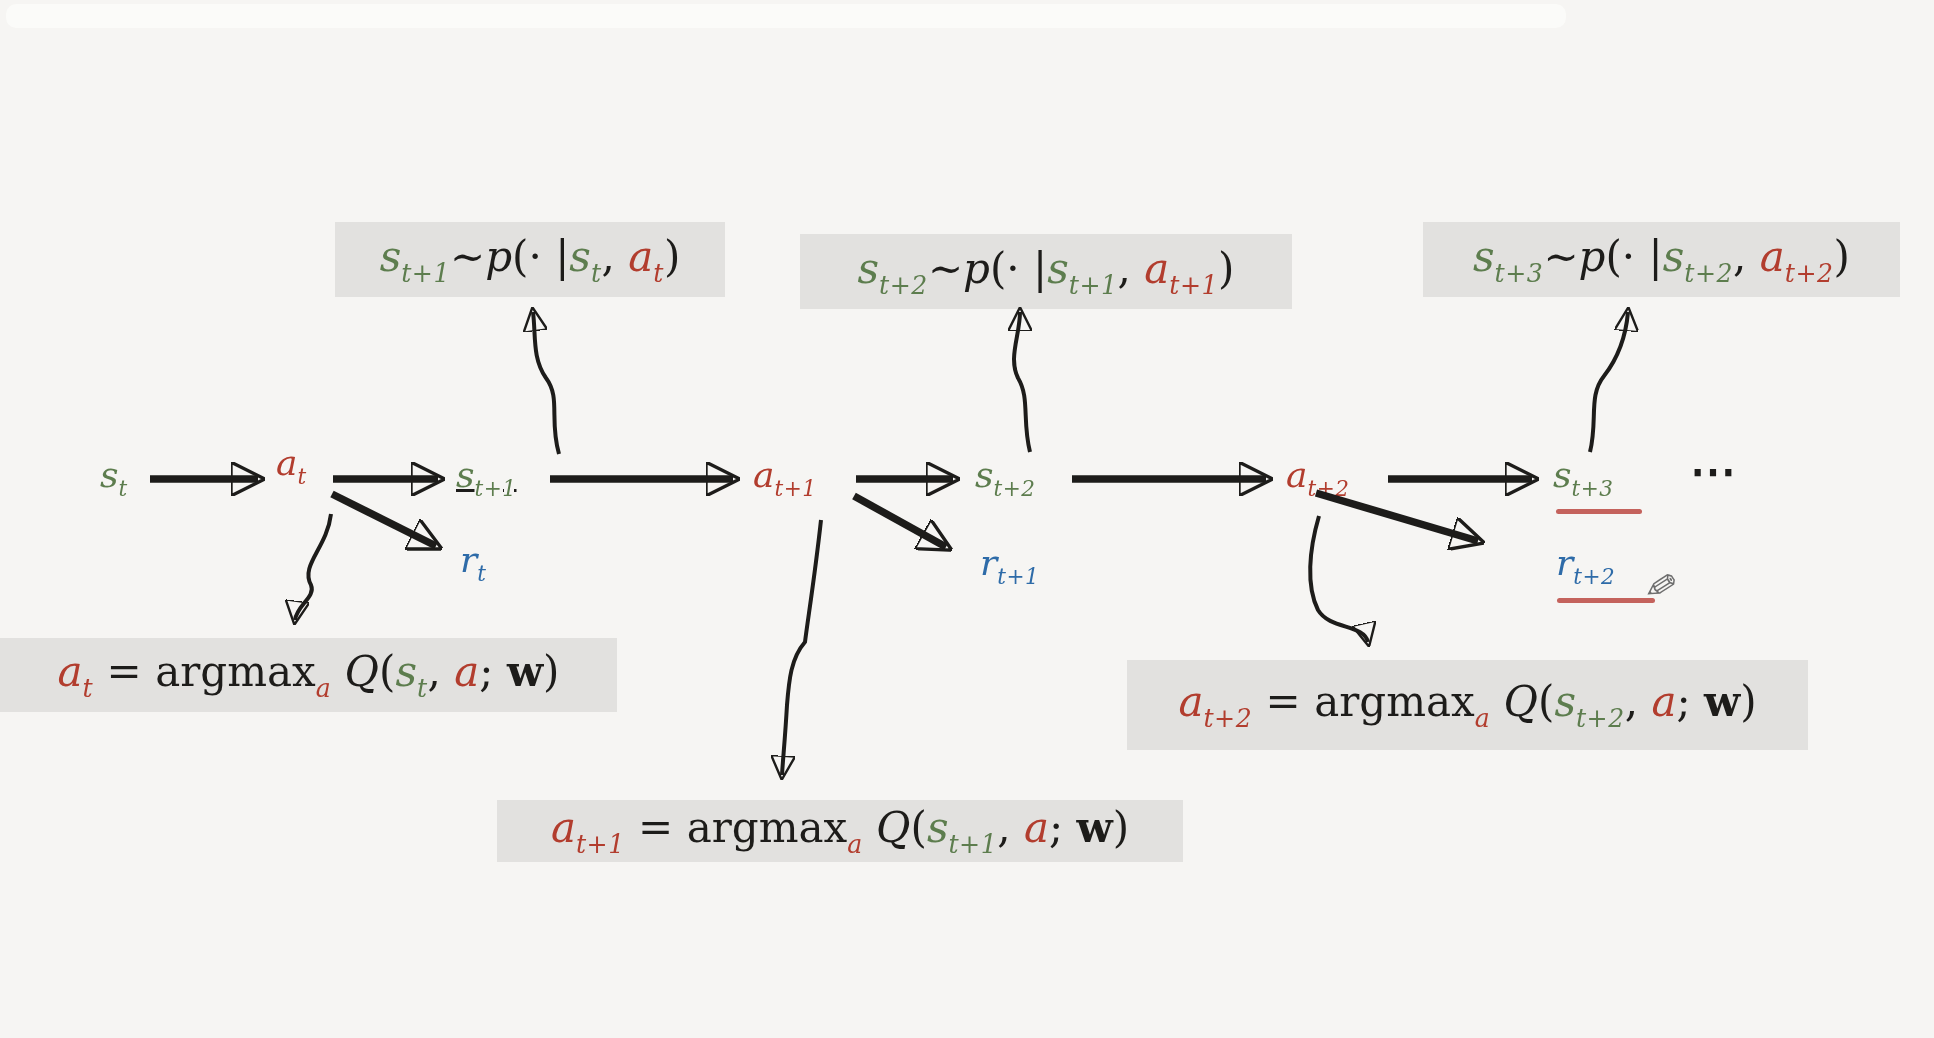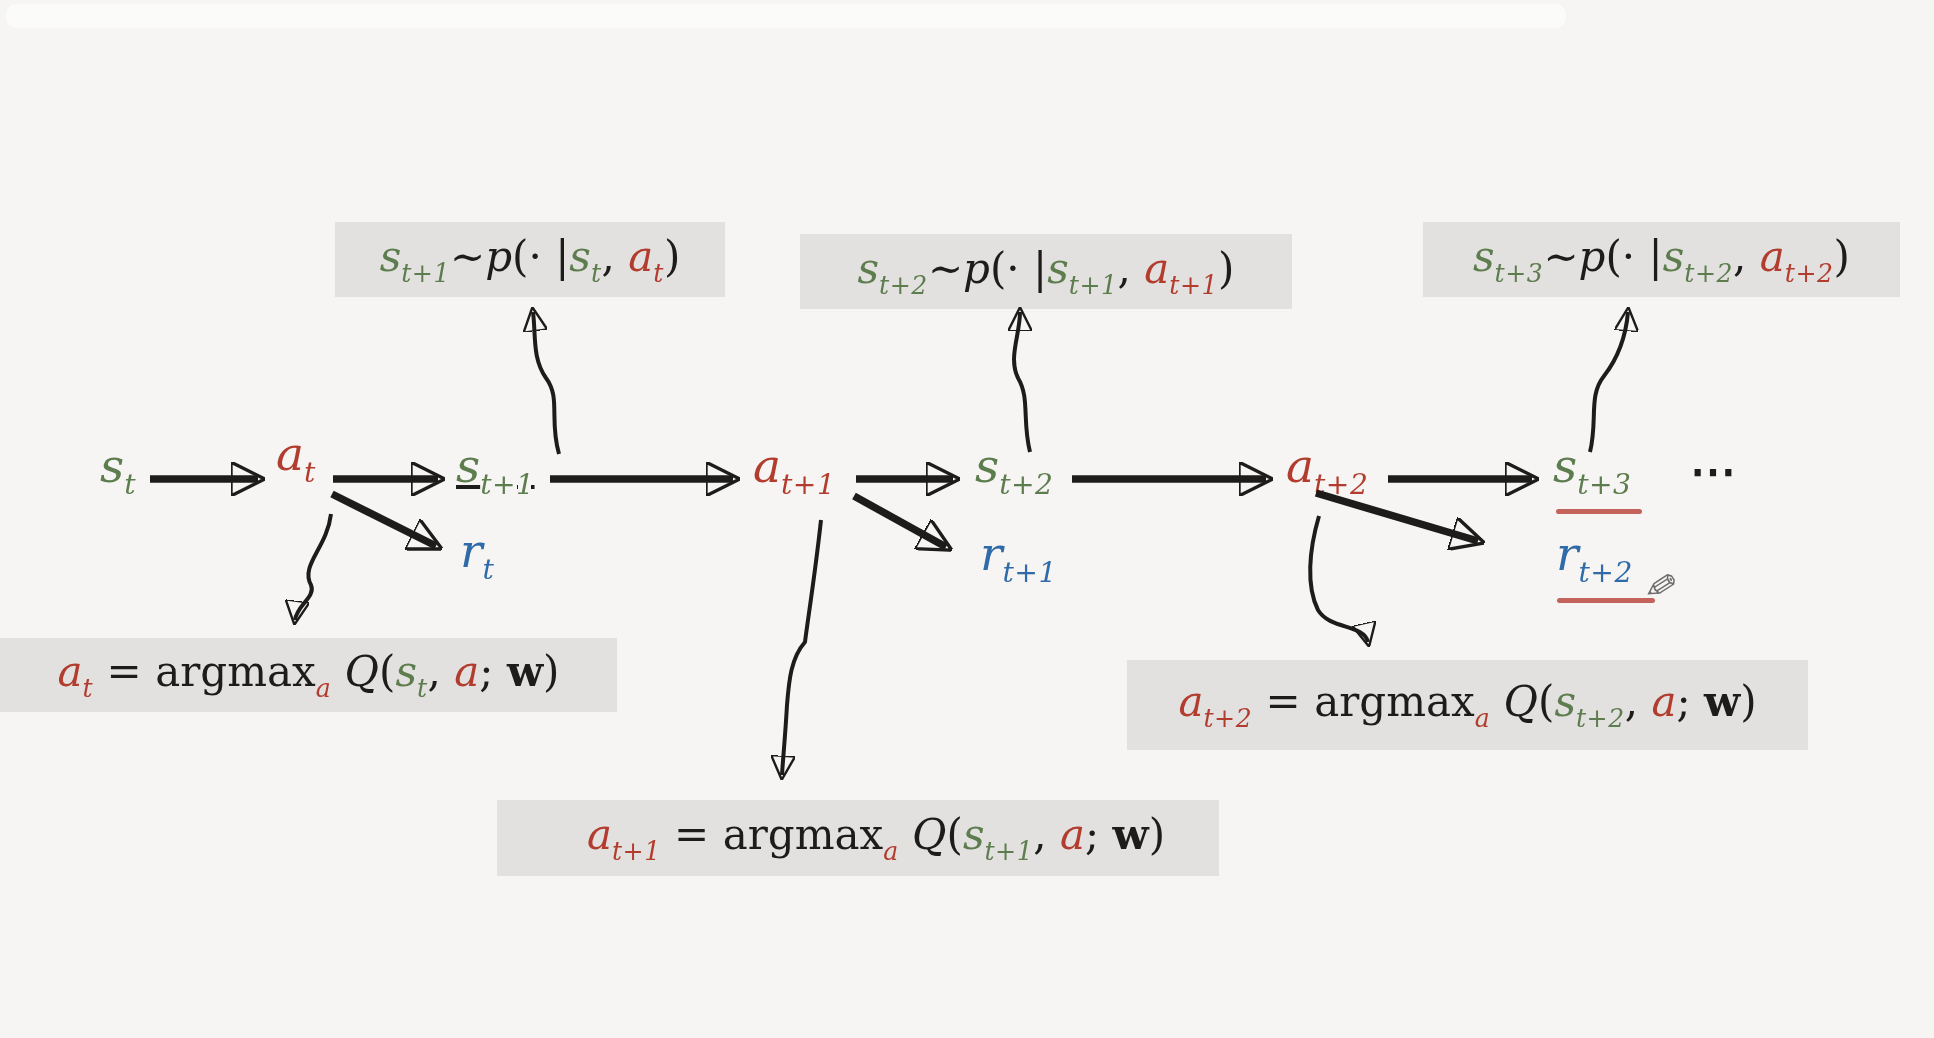--- a/index.html
+++ b/index.html
@@ -16,22 +16,23 @@
     position:absolute; left:0; top:18px; width:100%;
     text-align:center; font-size:68px; font-weight:700; color:#151412;
     letter-spacing:1px;
   }
   .gbox{
     position:absolute; background:var(--box_bg,#e2e1df);
     display:flex; align-items:center; justify-content:center;
     font-size:42px; color:var(--text,#1d1c1a); white-space:nowrap;
   }
   .node{
-    position:absolute; font-size:47px; line-height:1; white-space:nowrap;
+    position:absolute; font-size:36px; line-height:1; white-space:nowrap;
     color:var(--text,#1d1c1a);
+    margin-top:15px;
   }
   .dots{
     position:absolute; font-size:46px; font-weight:700; color:#1d1c1a;
     letter-spacing:4px; line-height:1;
   }
   .tk{white-space:pre;}
   .tk.it{font-style:italic;}
   .tk.bd{font-weight:700;}
   .tk.sub{font-size:.6em; vertical-align:-.42em; letter-spacing:.5px;}
   .underline-mark{
@@ -62,21 +63,21 @@
   <div class="gbox" style="left:800px;top:222px;width:492px;height:75px;margin-top:12px;">
     <span><span class="tk it" style="color: rgb(93, 125, 78);">s</span><span class="tk sub it" style="color: rgb(93, 125, 78);">t+2</span><span class="tk" style="color: rgb(29, 28, 26);">∼</span><span class="tk it" style="color: rgb(29, 28, 26);">p</span><span class="tk" style="color: rgb(29, 28, 26);">(· |</span><span class="tk it" style="color: rgb(93, 125, 78);">s</span><span class="tk sub it" style="color: rgb(93, 125, 78);">t+1</span><span class="tk" style="color: rgb(29, 28, 26);">, </span><span class="tk it" style="color: rgb(178, 61, 46);">a</span><span class="tk sub it" style="color: rgb(178, 61, 46);">t+1</span><span class="tk" style="color: rgb(29, 28, 26);">)</span></span>
   </div>
   <div class="gbox" style="left:1423px;top:222px;width:477px;height:75px;">
     <span><span class="tk it" style="color: rgb(93, 125, 78);">s</span><span class="tk sub it" style="color: rgb(93, 125, 78);">t+3</span><span class="tk" style="color: rgb(29, 28, 26);">∼</span><span class="tk it" style="color: rgb(29, 28, 26);">p</span><span class="tk" style="color: rgb(29, 28, 26);">(· |</span><span class="tk it" style="color: rgb(93, 125, 78);">s</span><span class="tk sub it" style="color: rgb(93, 125, 78);">t+2</span><span class="tk" style="color: rgb(29, 28, 26);">, </span><span class="tk it" style="color: rgb(178, 61, 46);">a</span><span class="tk sub it" style="color: rgb(178, 61, 46);">t+2</span><span class="tk" style="color: rgb(29, 28, 26);">)</span></span>
   </div>
 
   <div class="gbox" style="left:0px;top:638px;width:617px;height:74px;">
     <span><span class="tk it" style="color: rgb(178, 61, 46);">a</span><span class="tk sub it" style="color: rgb(178, 61, 46);">t</span><span class="tk" style="color: rgb(29, 28, 26);"> = </span><span class="tk" style="color: rgb(29, 28, 26);">argmax</span><span class="tk sub it" style="color: rgb(178, 61, 46);">a</span><span class="tk" style="color: rgb(29, 28, 26);"> </span><span class="tk it" style="color: rgb(29, 28, 26);">Q</span><span class="tk" style="color: rgb(29, 28, 26);">(</span><span class="tk it" style="color: rgb(93, 125, 78);">s</span><span class="tk sub it" style="color: rgb(93, 125, 78);">t</span><span class="tk" style="color: rgb(29, 28, 26);">, </span><span class="tk it" style="color: rgb(178, 61, 46);">a</span><span class="tk" style="color: rgb(29, 28, 26);">; </span><span class="tk bd" style="color: rgb(29, 28, 26);">w</span><span class="tk" style="color: rgb(29, 28, 26);">)</span></span>
   </div>
-  <div class="gbox" style="left:497px;top:800px;width:686px;height:76px;padding-left:36px;">
+  <div class="gbox" style="left:497px;top:800px;width:686px;height:62px;">
     <span><span class="tk it" style="color: rgb(178, 61, 46);">a</span><span class="tk sub it" style="color: rgb(178, 61, 46);">t+1</span><span class="tk" style="color: rgb(29, 28, 26);"> = </span><span class="tk" style="color: rgb(29, 28, 26);">argmax</span><span class="tk sub it" style="color: rgb(178, 61, 46);">a</span><span class="tk" style="color: rgb(29, 28, 26);"> </span><span class="tk it" style="color: rgb(29, 28, 26);">Q</span><span class="tk" style="color: rgb(29, 28, 26);">(</span><span class="tk it" style="color: rgb(93, 125, 78);">s</span><span class="tk sub it" style="color: rgb(93, 125, 78);">t+1</span><span class="tk" style="color: rgb(29, 28, 26);">, </span><span class="tk it" style="color: rgb(178, 61, 46);">a</span><span class="tk" style="color: rgb(29, 28, 26);">; </span><span class="tk bd" style="color: rgb(29, 28, 26);">w</span><span class="tk" style="color: rgb(29, 28, 26);">)</span></span>
   </div>
   <div class="gbox" style="left:1127px;top:660px;width:681px;height:90px;">
     <span><span class="tk it" style="color: rgb(178, 61, 46);">a</span><span class="tk sub it" style="color: rgb(178, 61, 46);">t+2</span><span class="tk" style="color: rgb(29, 28, 26);"> = </span><span class="tk" style="color: rgb(29, 28, 26);">argmax</span><span class="tk sub it" style="color: rgb(178, 61, 46);">a</span><span class="tk" style="color: rgb(29, 28, 26);"> </span><span class="tk it" style="color: rgb(29, 28, 26);">Q</span><span class="tk" style="color: rgb(29, 28, 26);">(</span><span class="tk it" style="color: rgb(93, 125, 78);">s</span><span class="tk sub it" style="color: rgb(93, 125, 78);">t+2</span><span class="tk" style="color: rgb(29, 28, 26);">, </span><span class="tk it" style="color: rgb(178, 61, 46);">a</span><span class="tk" style="color: rgb(29, 28, 26);">; </span><span class="tk bd" style="color: rgb(29, 28, 26);">w</span><span class="tk" style="color: rgb(29, 28, 26);">)</span></span>
   </div>
 
   <div class="node" style="left:100px;top:442px;"><span class="tk it" style="color: rgb(93, 125, 78);">s</span><span class="tk sub it" style="color: rgb(93, 125, 78);">t</span></div>
   <div class="node" style="left:276px;top:430px;"><span class="tk it" style="color: rgb(178, 61, 46);">a</span><span class="tk sub it" style="color: rgb(178, 61, 46);">t</span></div>
   <div class="node" style="left:456px;top:442px;text-decoration:underline;"><span class="tk it" style="color: rgb(93, 125, 78);">s</span><span class="tk sub it" style="color: rgb(93, 125, 78);">t+1</span></div>
   <div class="node" style="left:753px;top:442px;"><span class="tk it" style="color: rgb(178, 61, 46);">a</span><span class="tk sub it" style="color: rgb(178, 61, 46);">t+1</span></div>

